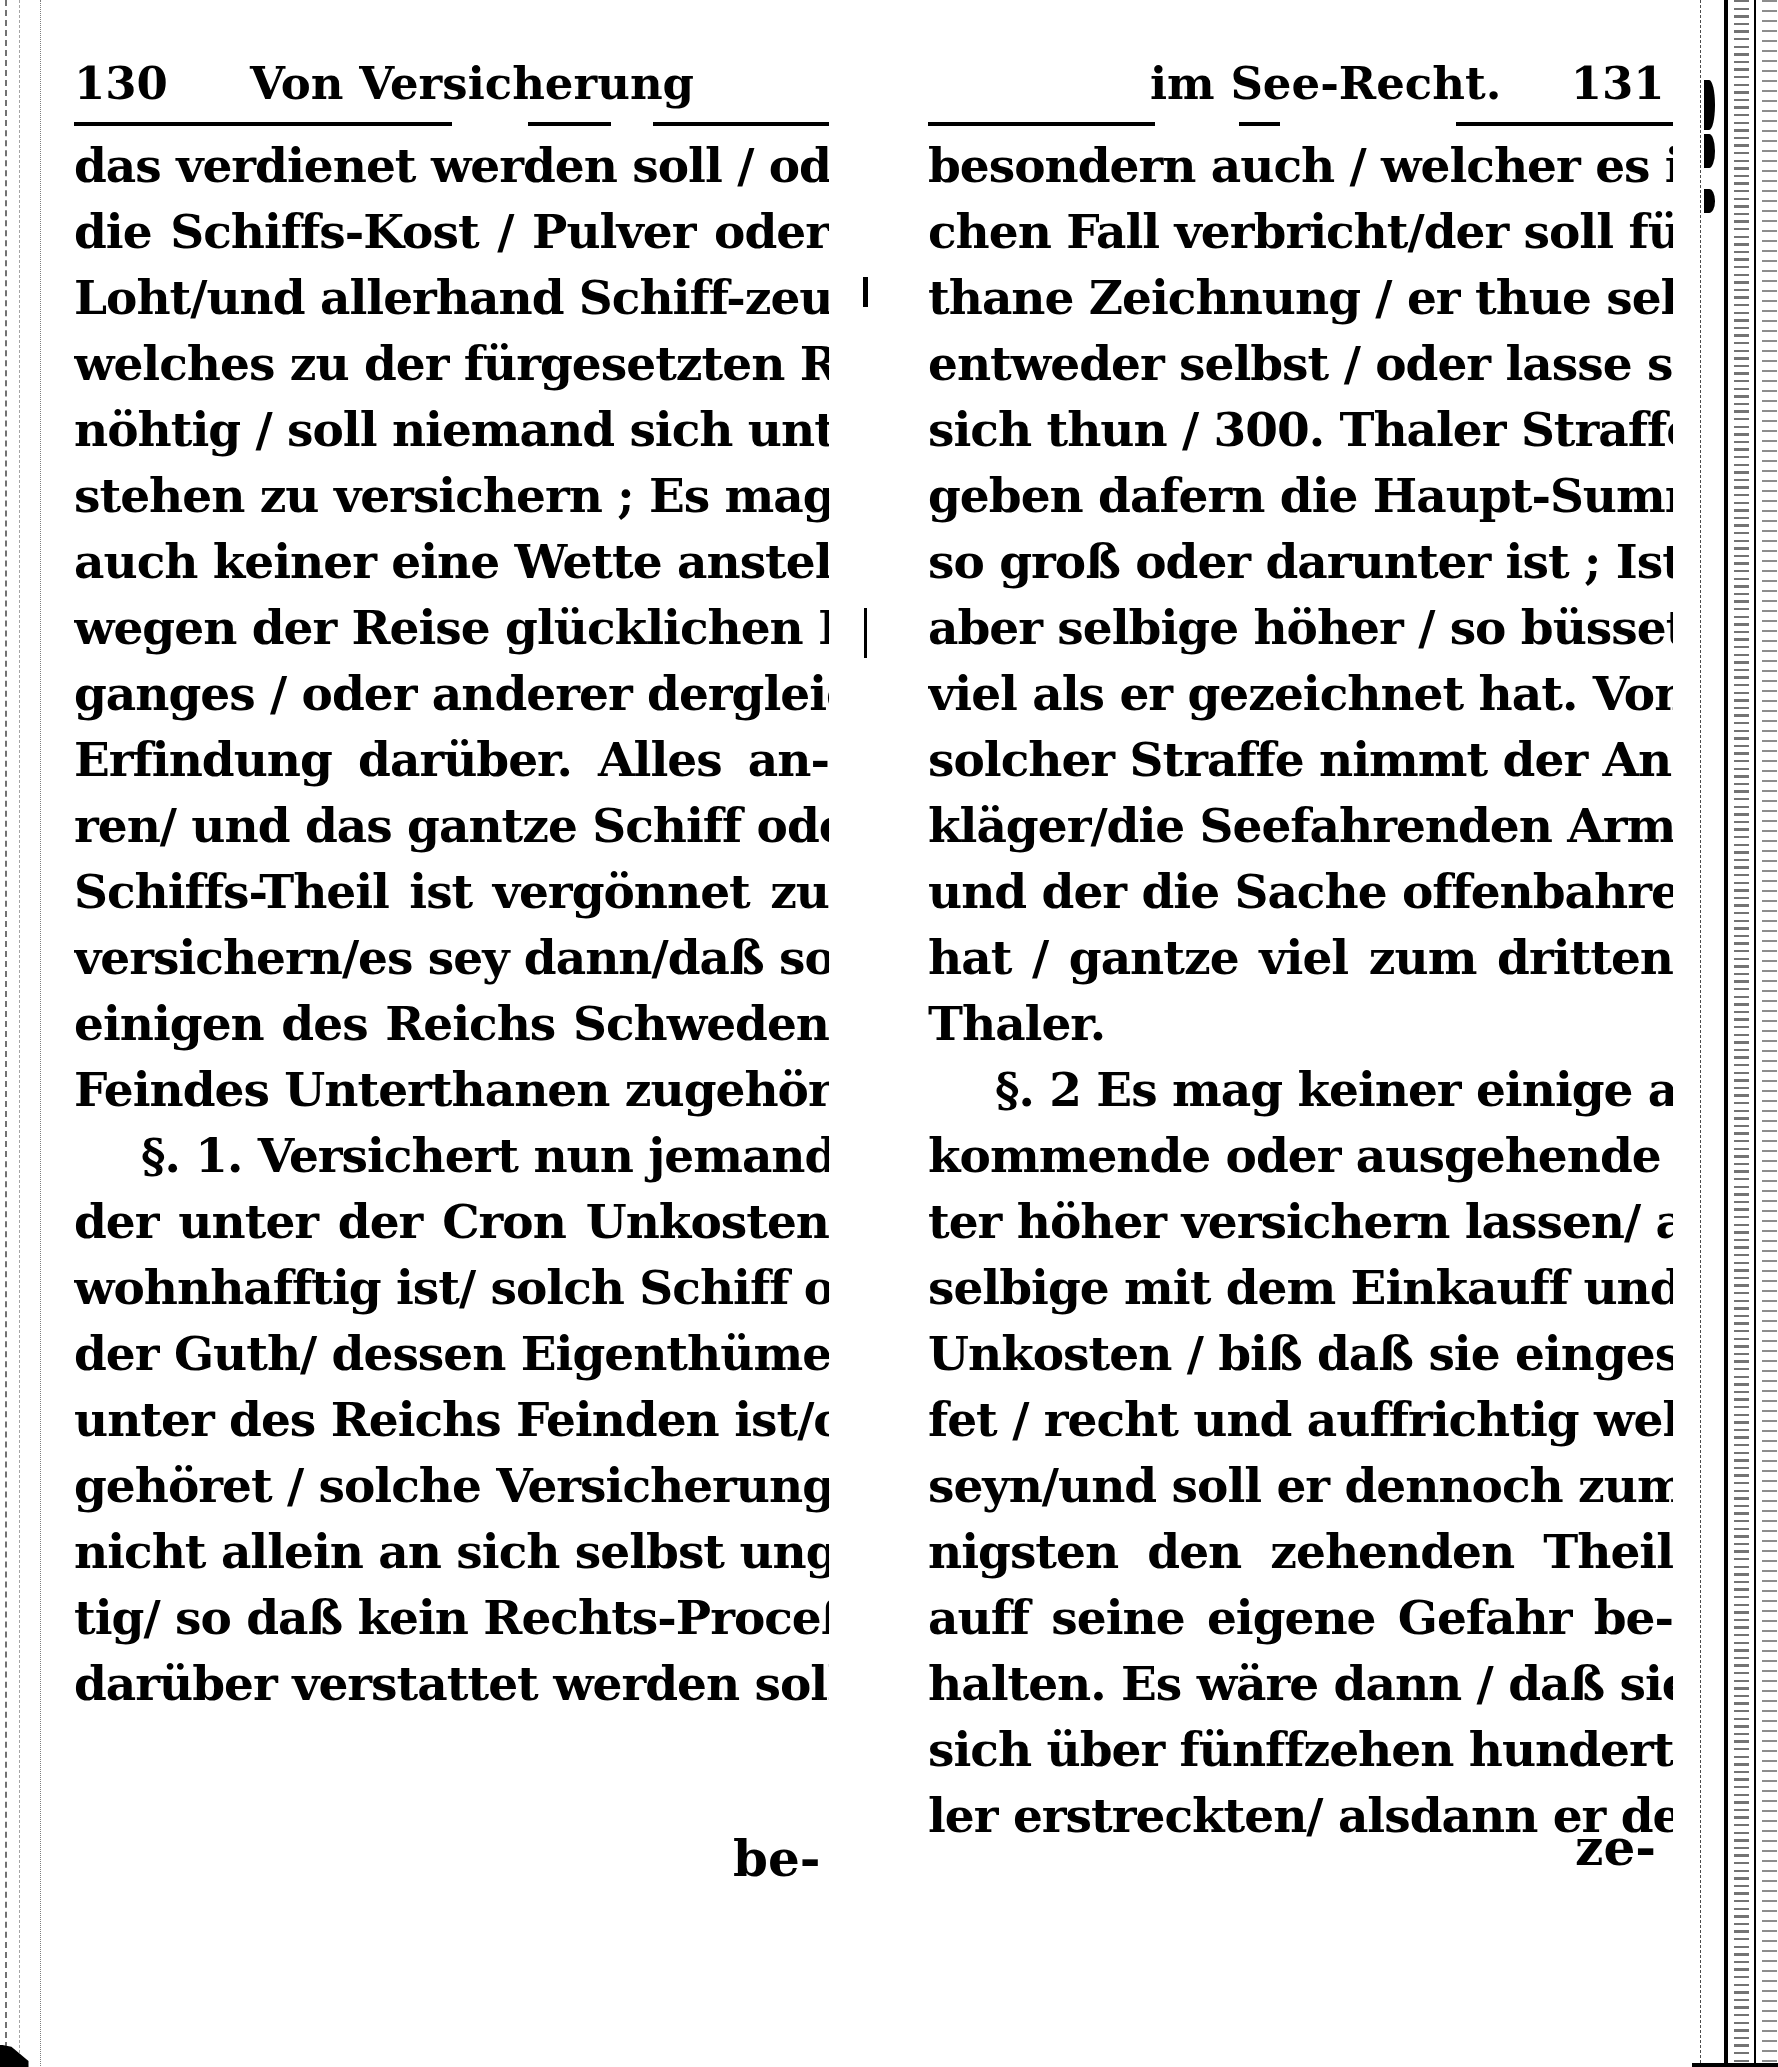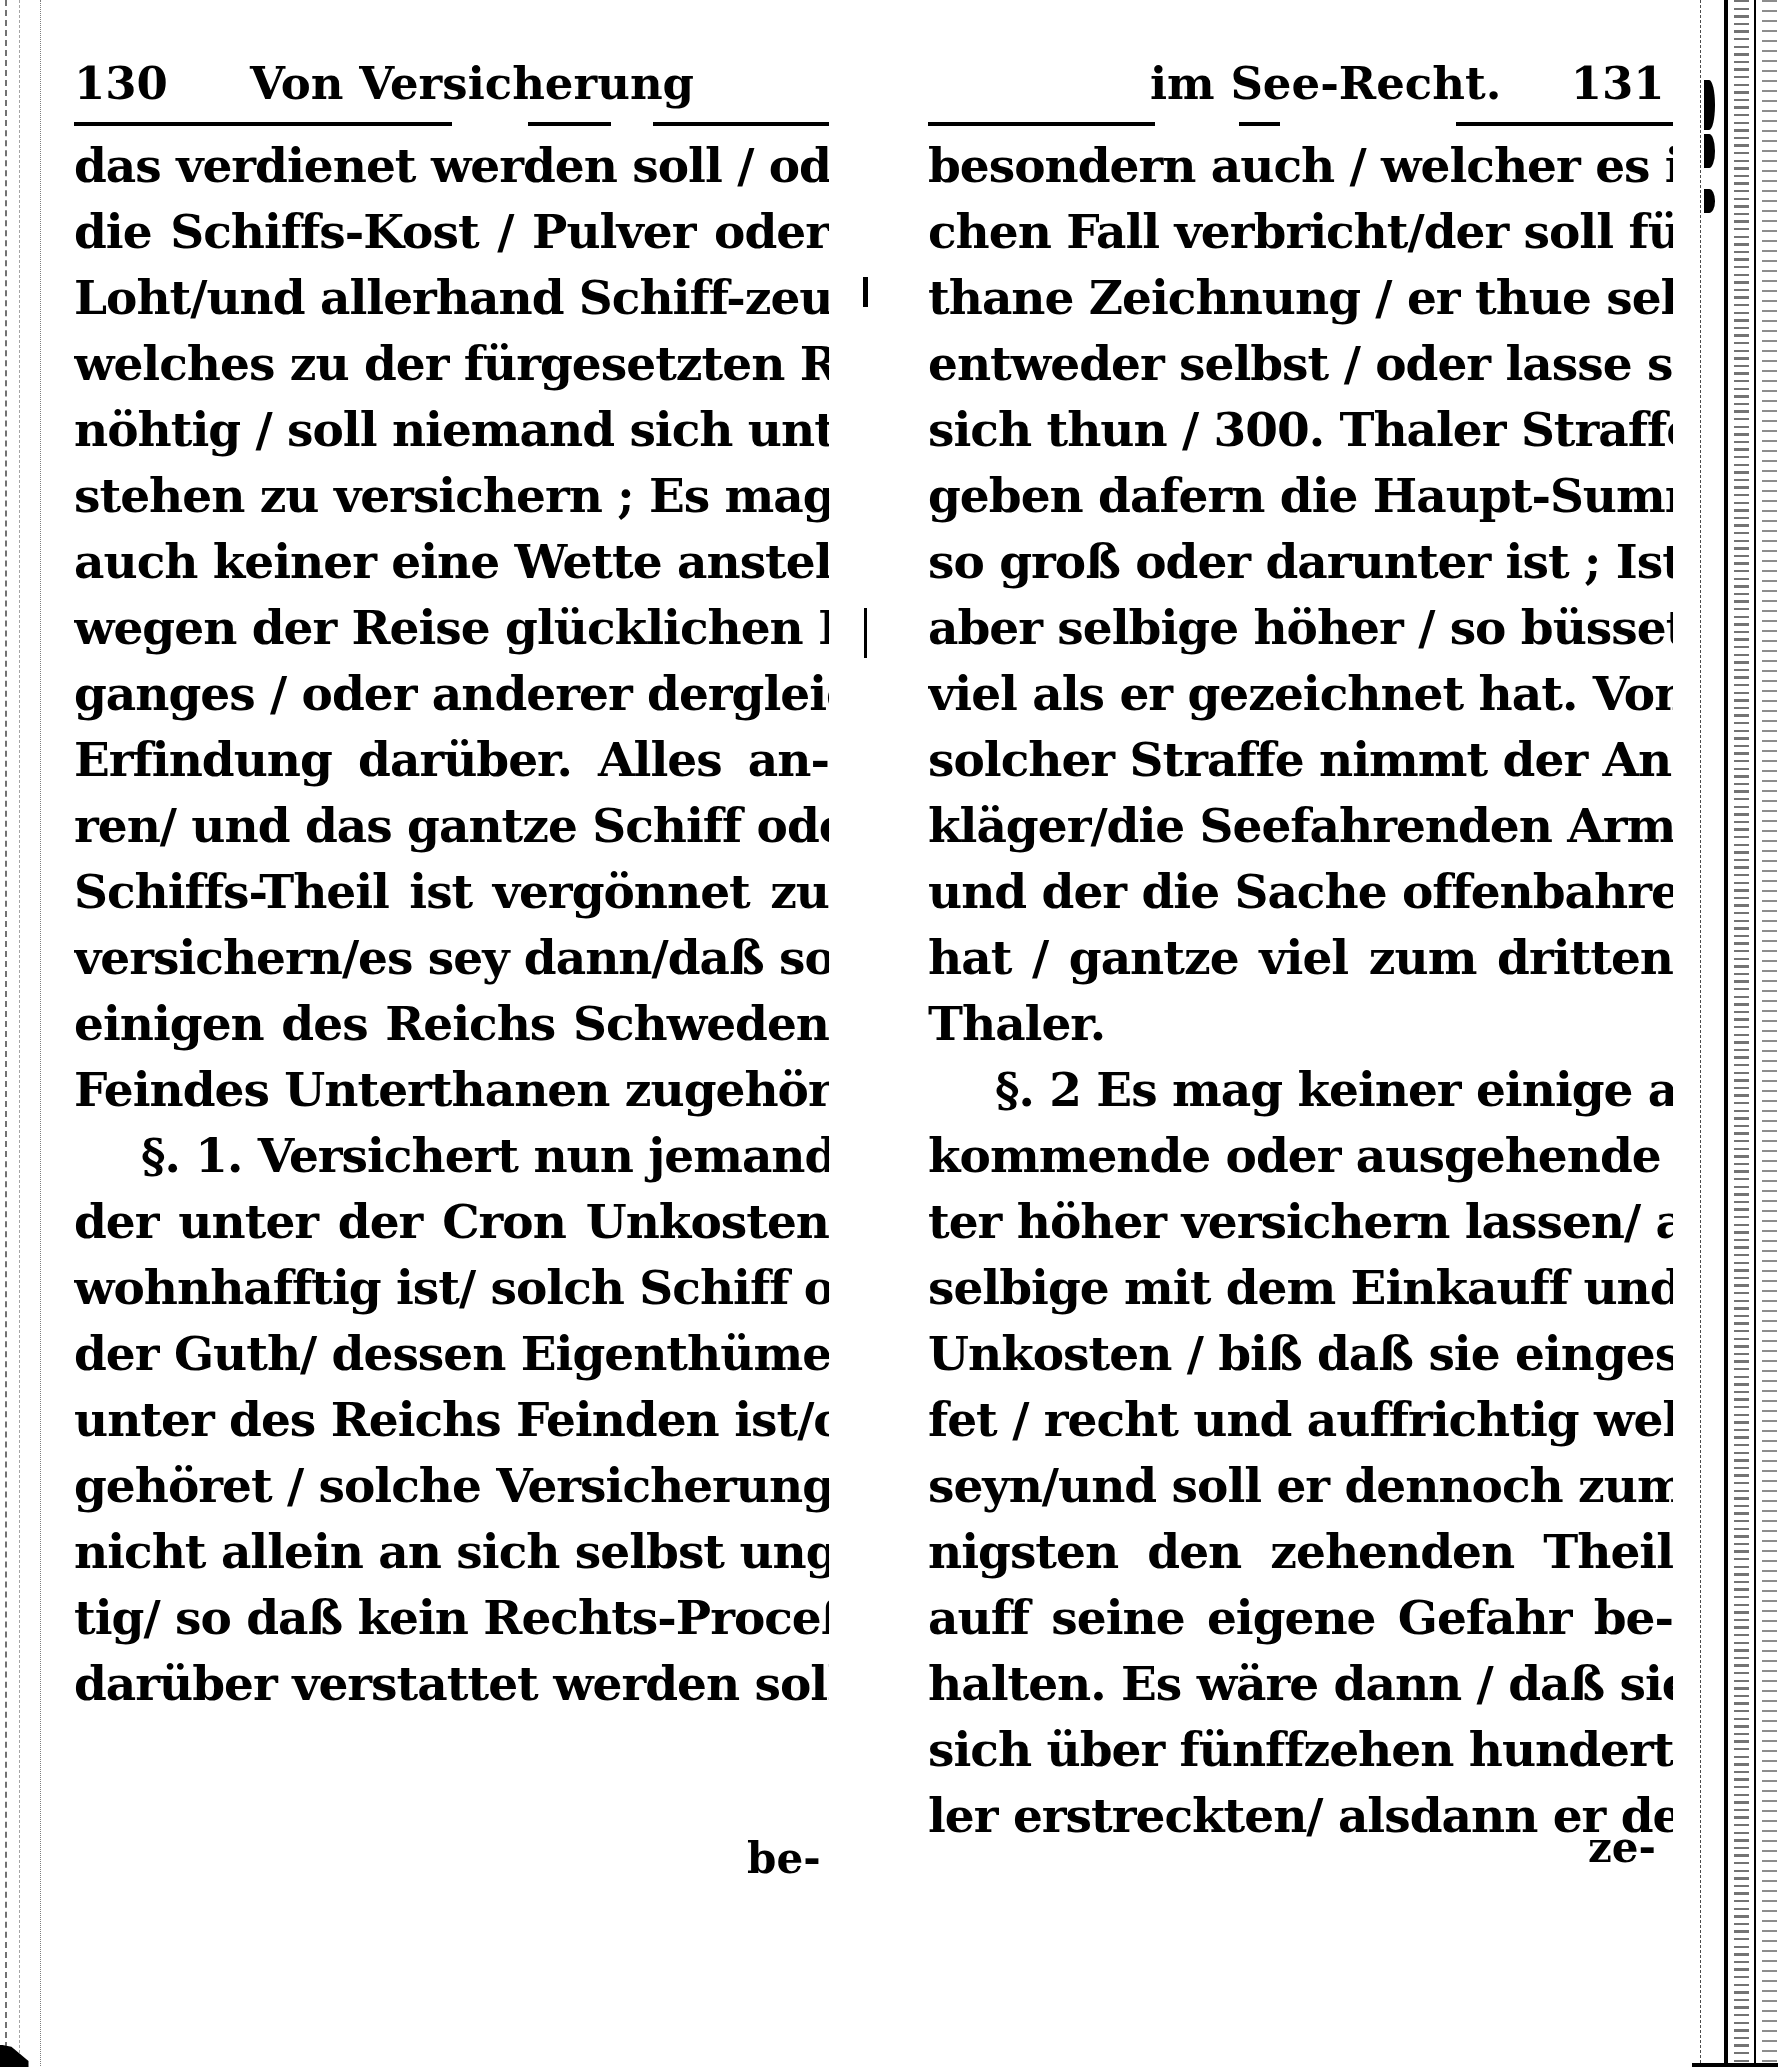--- a/index.html
+++ b/index.html
@@ -45,21 +45,21 @@
   .rule { position: absolute; top: 122px; left: 0; right: 0; height: 4.2px; background: #000; }
   .rule .gap { position: absolute; top: 0; height: 4.2px; background: #fff; }
 
   .text { position: absolute; top: 133px; left: 0; right: 0; }
   .line { display: block; height: 66px; line-height: 66px; font-size: 47px;
           font-weight: bold; letter-spacing: -1px; white-space: nowrap;
           text-align: justify; text-align-last: justify; overflow: hidden; }
   .line.indent { padding-left: 67px; }
   .line.last { text-align-last: left; }
 
-  .catchword { position: absolute; font-size: 42px; font-weight: bold; line-height: 59px; margin-left: 36px; }
+  .catchword { position: absolute; font-size: 50px; font-weight: bold; line-height: 59px; margin-left: 36px; }
   .left .catchword  { right: 8.4px; top: 1829px; }
   .right .catchword { right: 17px; top: 1818px; text-align: center; }
 
   .speck { position: absolute; background: #000; }
 </style>
 </head>
 <body>
 
 <div class="spread">
 

